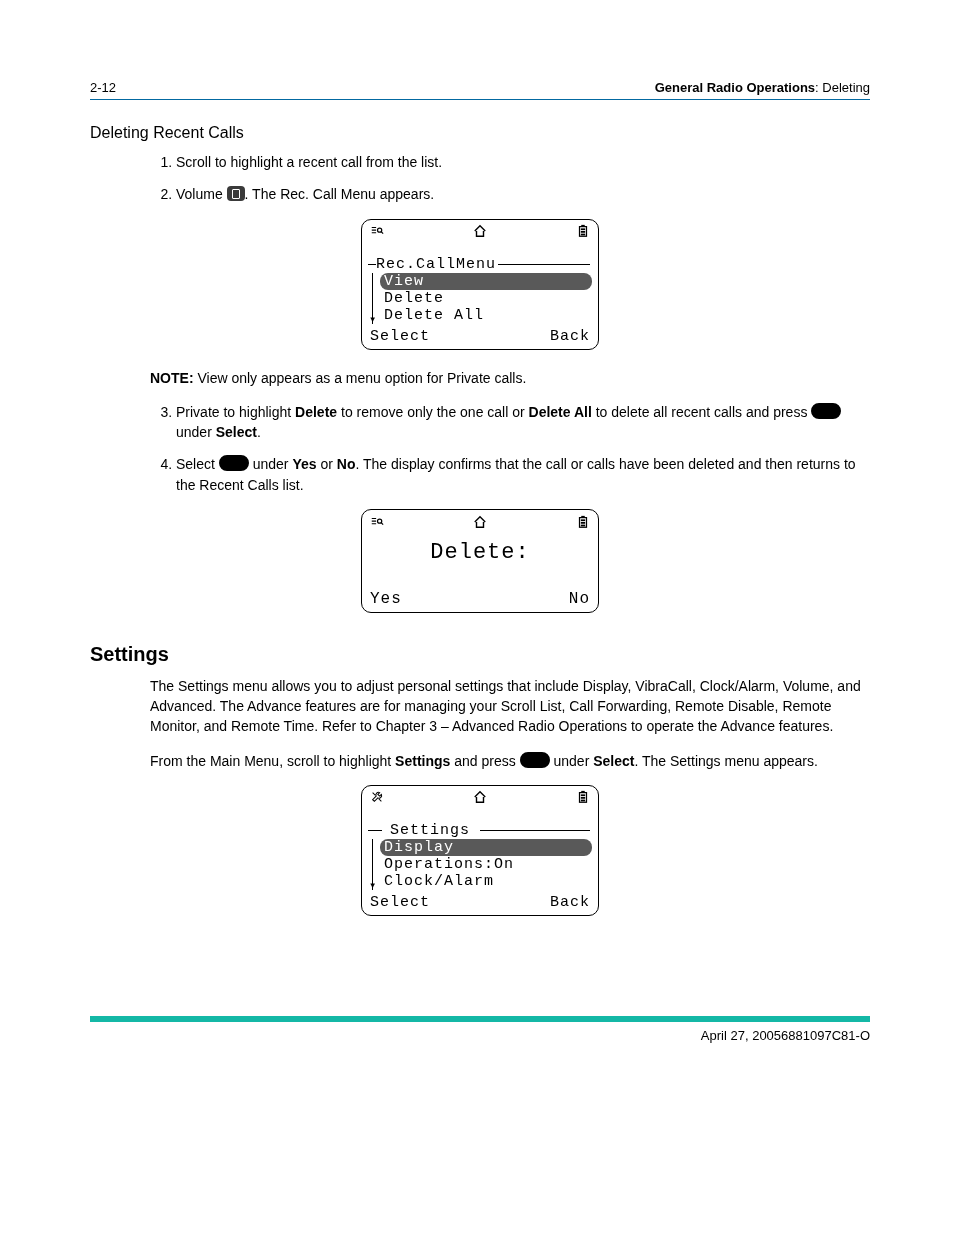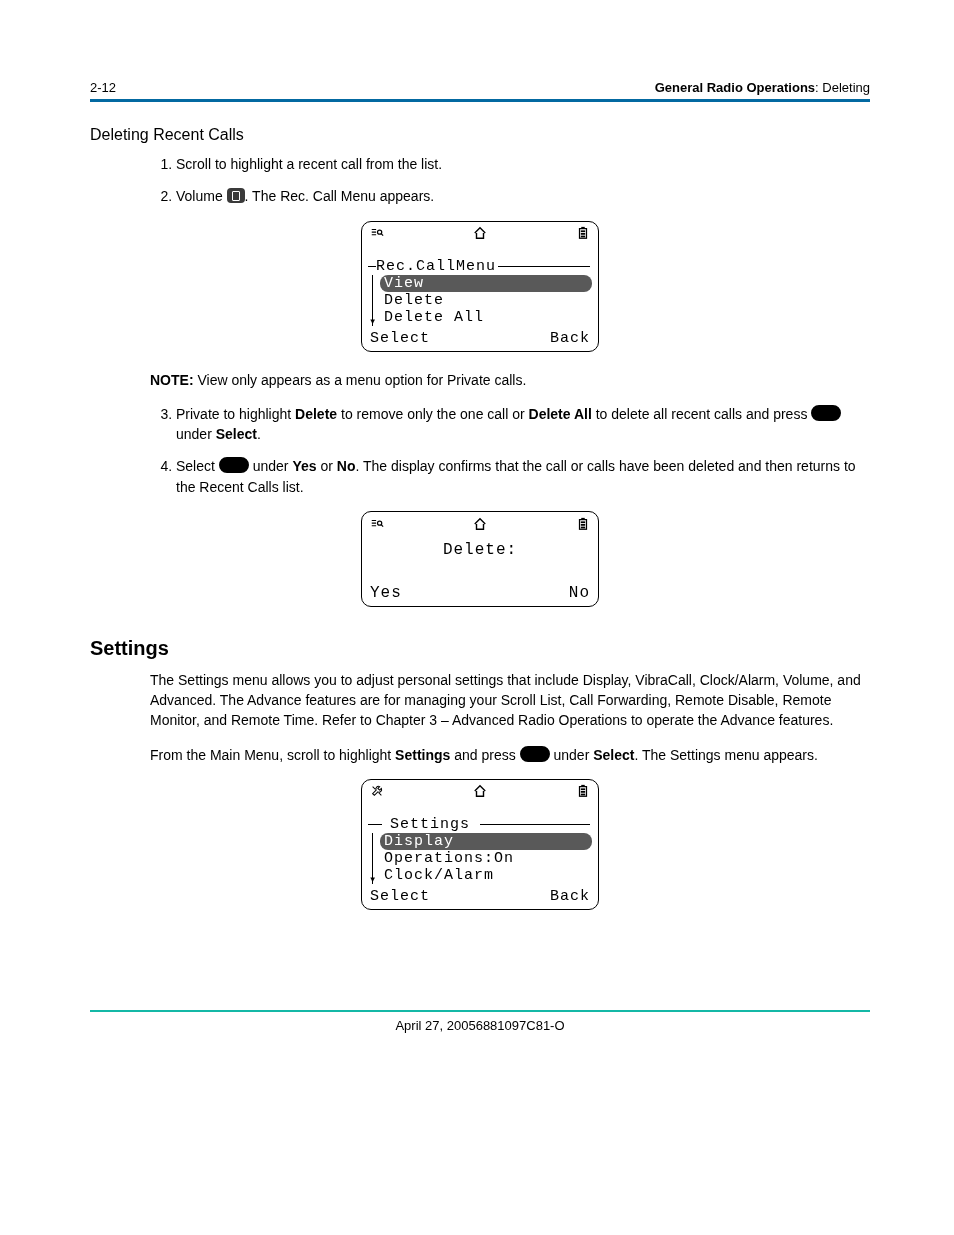--- a/index.html
+++ b/index.html
@@ -14,21 +14,21 @@
     width: 780px;
     margin: 0 auto;
     padding: 80px 90px 60px 90px;
     box-sizing: content-box;
   }
   .header-row {
     display: flex;
     justify-content: space-between;
     font-size: 13px;
     padding-bottom: 4px;
-    border-bottom: 3px solid #0369a1;
+    border-bottom: 1px solid #0369a1;
     margin-bottom: 24px;
   }
   .header-right .bold { font-weight: bold; }
   h2.section-heading {
     font-size: 16px;
     font-weight: normal;
     margin: 12px 0 10px 0;
   }
   h1.major-heading {
     font-size: 20px;
@@ -130,29 +130,29 @@
     background:#595959; color:#fff;border-radius:8px;
   }
   .lcd .softkeys{
     display:flex; justify-content:space-between;
     font-size:15px; letter-spacing:1px;
     margin-top:4px;
     padding:0 2px;
   }
   .lcd .center-lines{
     text-align:center;
-    font-size:16px; letter-spacing:1px;
+    font-size:22px; letter-spacing:1px;
     padding:6px 0 18px 0;
     line-height:1.35;
     font-family:"Courier New",monospace;
   }
   .lcd2 .softkeys{ font-size:16px; }
   .footer-row{
-    display:flex; justify-content:center;
-    border-top:2px solid #14b8a6;
+    display:flex; justify-content:flex-end;
+    border-top:6px solid #14b8a6;
     padding-top:6px;
     margin-top:100px;
     font-size:13px;
   }
   
   svg.ico { width:14px; height:14px; }
 </style>
 </head>
 <body>
 

